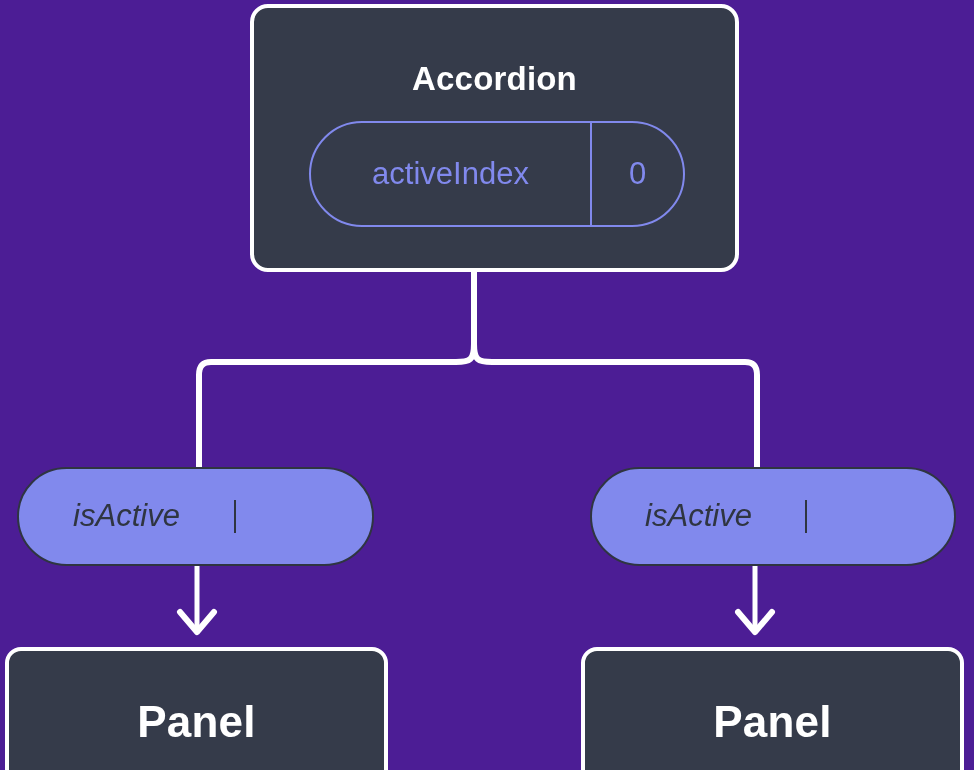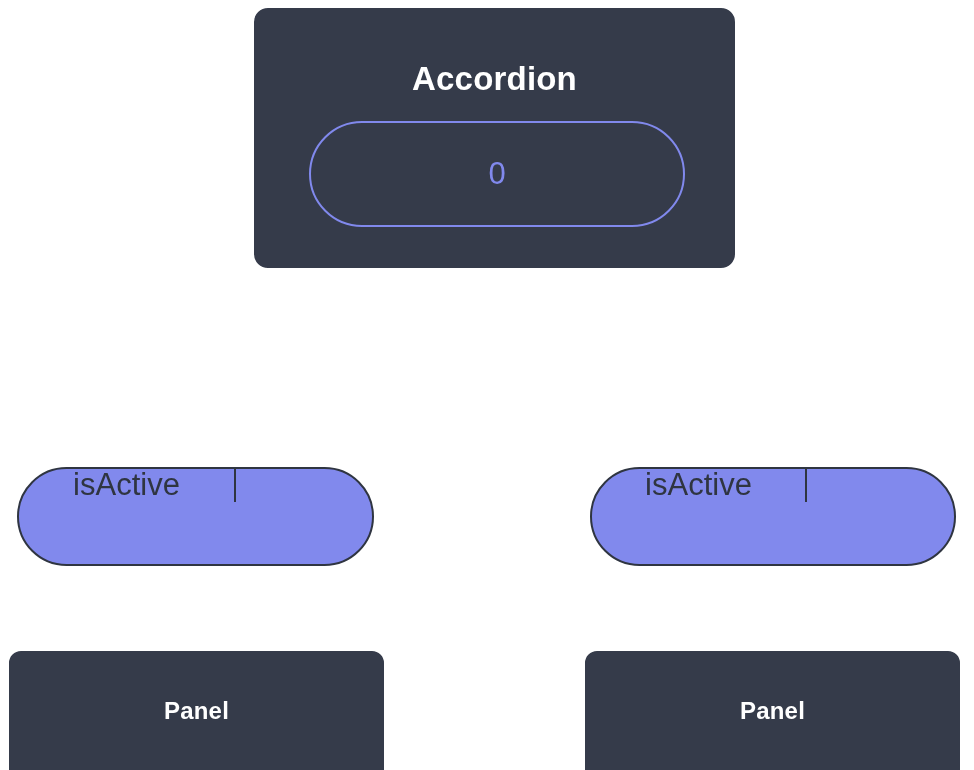--- a/index.html
+++ b/index.html
@@ -8,21 +8,21 @@
     padding: 0;
     background: #4c666f;
   }
   body {
     font-family: "Liberation Sans", "DejaVu Sans", sans-serif;
   }
   #diagram-root {
     position: relative;
     width: 974px;
     height: 770px;
-    background: #ffffff;
+    background: #4c1d95;
     overflow: hidden;
   }
 
   
   #connector-layer {
     position: absolute;
     left: 0;
     top: 0;
     width: 974px;
     height: 770px;
@@ -96,22 +96,23 @@
   }
 
   
   .prop-pill {
     position: absolute;
     box-sizing: border-box;
     background: #8189ed;
     border: 2px solid #2f3541;
     border-radius: 52px;
     display: flex;
-    align-items: flex-start;
+    align-items: center;
     color: #2f3541;
+    font-style: italic;
   }
   .prop-pill .pill-key,
   .prop-pill .pill-val {
     display: flex;
     align-items: center;
     justify-content: center;
     font-size: 31px;
     line-height: 1;
     white-space: nowrap;
     padding-bottom: 2px;
@@ -148,21 +149,21 @@
   }
   #panel-right {
     left: 581px;
     top: 647px;
     width: 383px;
     height: 150px;
   }
   #panel-left .node-title,
   #panel-right .node-title {
     top: 46px;
-    font-size: 24px;
+    font-size: 44px;
   }
 </style>
 </head>
 <body>
 
 <div id="diagram-root">
 
   <svg id="connector-layer" viewBox="0 0 974 770" width="974" height="770" xmlns="http://www.w3.org/2000/svg">
 
     <path d="M 474 272
@@ -183,20 +184,21 @@
 
     <line x1="755" y1="566" x2="755" y2="630" stroke="#ffffff" stroke-width="5" stroke-linecap="butt"></line>
     <path d="M 738 612 L 755 632 L 772 612" fill="none" stroke="#ffffff" stroke-width="6" stroke-linecap="round" stroke-linejoin="round"></path>
   </svg>
 
   <div class="node-box" id="accordion-node">
 
     <div class="node-title">Accordion</div>
 
     <div id="active-index-pill">
+      <div class="pill-key">activeIndex</div>
       <div class="pill-val">0</div>
     </div>
   </div>
 
   <div class="prop-pill" id="pill-left">
     <div class="pill-key">isActive</div>
   </div>
 
   <div class="prop-pill" id="pill-right">
     <div class="pill-key">isActive</div>

